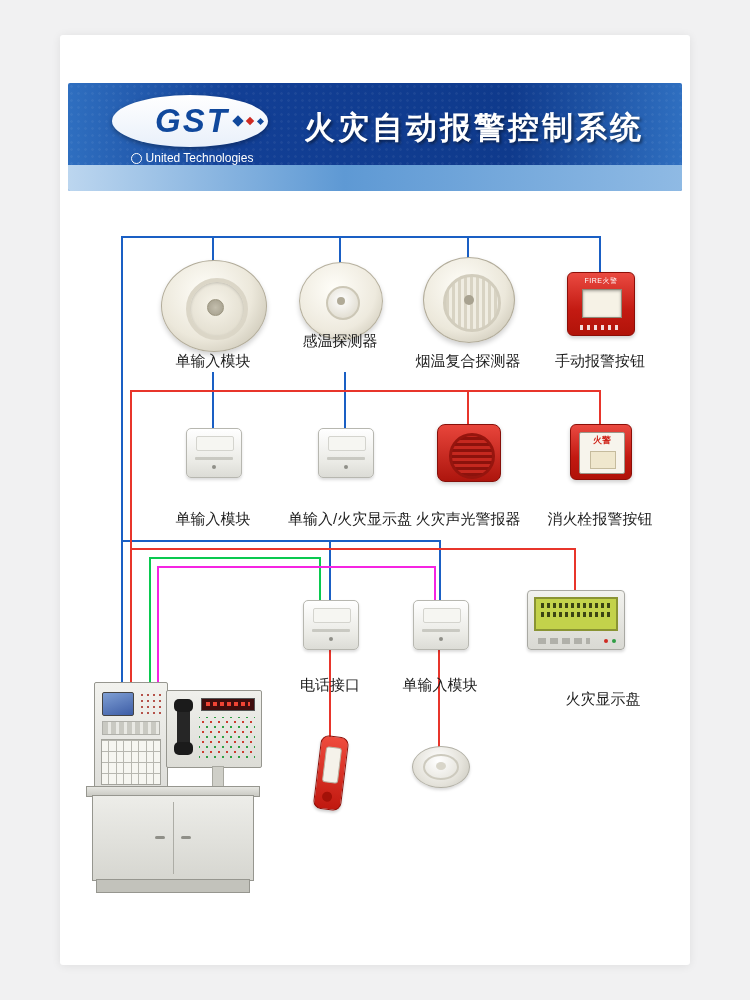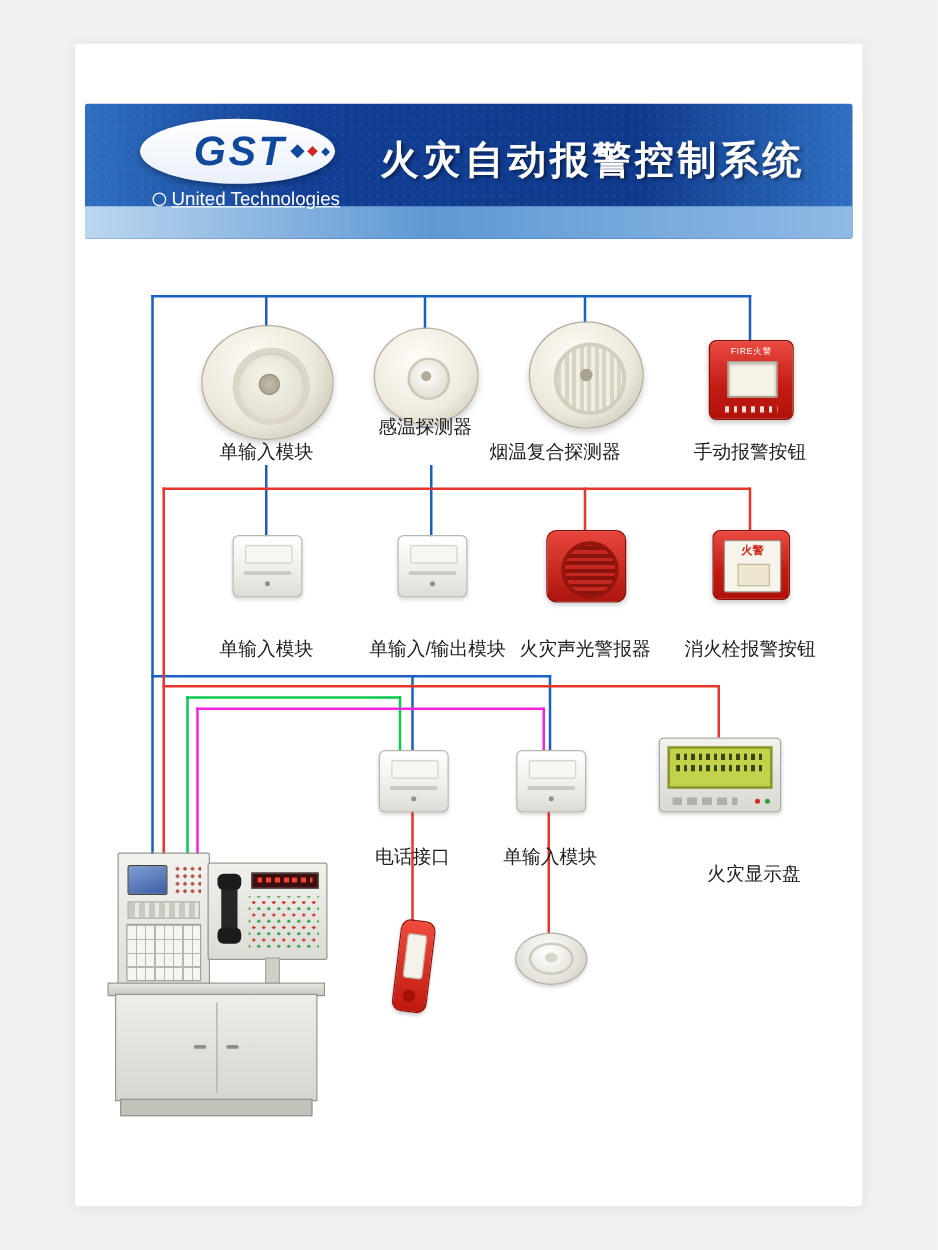--- a/index.html
+++ b/index.html
@@ -15,21 +15,21 @@
   .banner-bottom{position:absolute;left:0;bottom:0;width:100%;height:26px;
     background:linear-gradient(90deg,#bcd6ef,#5e99d4 45%,#8fbae4);}
   .logo{position:absolute;left:44px;top:12px;width:160px;z-index:3;}
   .logo-oval{width:156px;height:52px;border-radius:50%;background:linear-gradient(180deg,#ffffff,#e9f0fa);
     display:flex;align-items:center;justify-content:center;box-shadow:0 2px 5px rgba(0,0,0,.35);}
   .logo-text{font-size:33px;font-weight:bold;font-style:italic;color:#10489c;letter-spacing:2px;margin-left:38px;}
   .logo-dot{display:inline-block;transform:rotate(45deg);margin-left:5px;}
   .ld1{width:8px;height:8px;background:#10489c;}
   .ld2{width:6px;height:6px;background:#cf2a22;}
   .ld3{width:5px;height:5px;background:#10489c;}
-  .logo-sub{margin-top:4px;display:flex;align-items:center;justify-content:flex-end;gap:4px;color:#ffffff;font-size:15px;text-decoration:underline;}
+  .logo-sub{margin-top:4px;display:flex;align-items:center;justify-content:center;gap:4px;color:#ffffff;font-size:12px;}
   .globe{width:9px;height:9px;border-radius:50%;border:1px solid #ffffff;display:inline-block;}
   .banner-title{position:absolute;left:236px;top:24px;font-size:31px;font-weight:bold;color:#ffffff;
     letter-spacing:3px;text-shadow:2px 2px 3px rgba(0,0,0,.45);white-space:nowrap;z-index:3;}
 
   
   .wire{position:absolute;z-index:1;}
   .wh{height:2px;}.wv{width:2px;}
   .c-blue{background:var(--wire-blue,#1a5fc4);}
   .c-red{background:var(--wire-red,#e8352b);}
   .c-green{background:var(--wire-green,#0ac94f);}
@@ -264,22 +264,22 @@
     <div class="cb-h1"></div>
     <div class="cb-h2"></div>
   </div>
   <div class="console-base"></div>
 
   <div class="phone-red"></div>
   <div class="speaker"></div>
 
   <div class="lbl" style="left:213px;top:352px;">单输入模块</div>
   <div class="lbl" style="left:340px;top:332px;">感温探测器</div>
-  <div class="lbl" style="left:444px;top:352px;">烟温复合探测器</div>
+  <div class="lbl" style="left:468px;top:352px;">烟温复合探测器</div>
   <div class="lbl" style="left:600px;top:352px;">手动报警按钮</div>
   <div class="lbl" style="left:213px;top:510px;">单输入模块</div>
-  <div class="lbl" style="left:350px;top:510px;">单输入/输出模块</div>
+  <div class="lbl" style="left:350px;top:510px;">单输入/火灾显示盘</div>
   <div class="lbl" style="left:468px;top:510px;">火灾声光警报器</div>
   <div class="lbl" style="left:600px;top:510px;">消火栓报警按钮</div>
   <div class="lbl" style="left:330px;top:676px;">电话接口</div>
   <div class="lbl" style="left:440px;top:676px;">单输入模块</div>
   <div class="lbl" style="left:575px;top:690px;margin-left:28px;">火灾显示盘</div>
 </div>
 
 </body></html>

